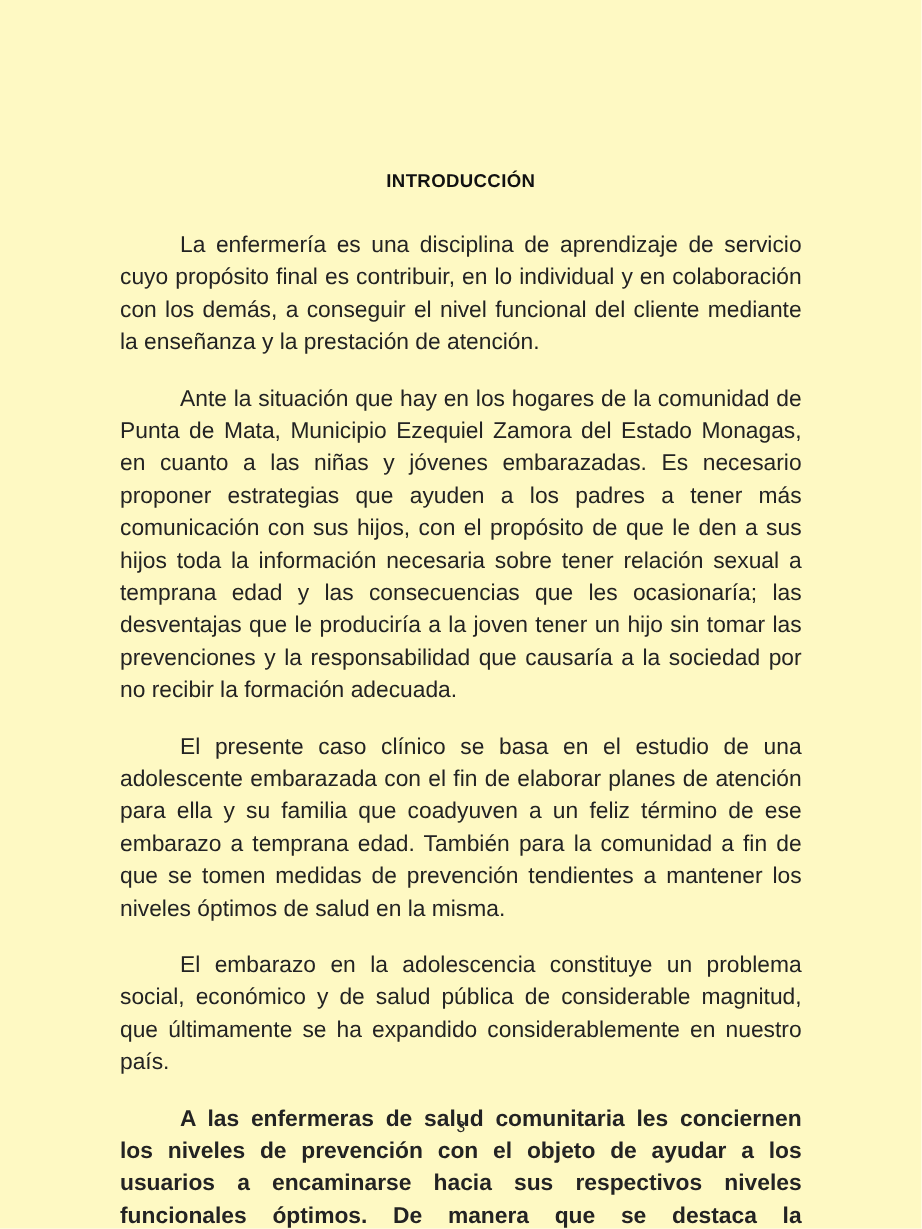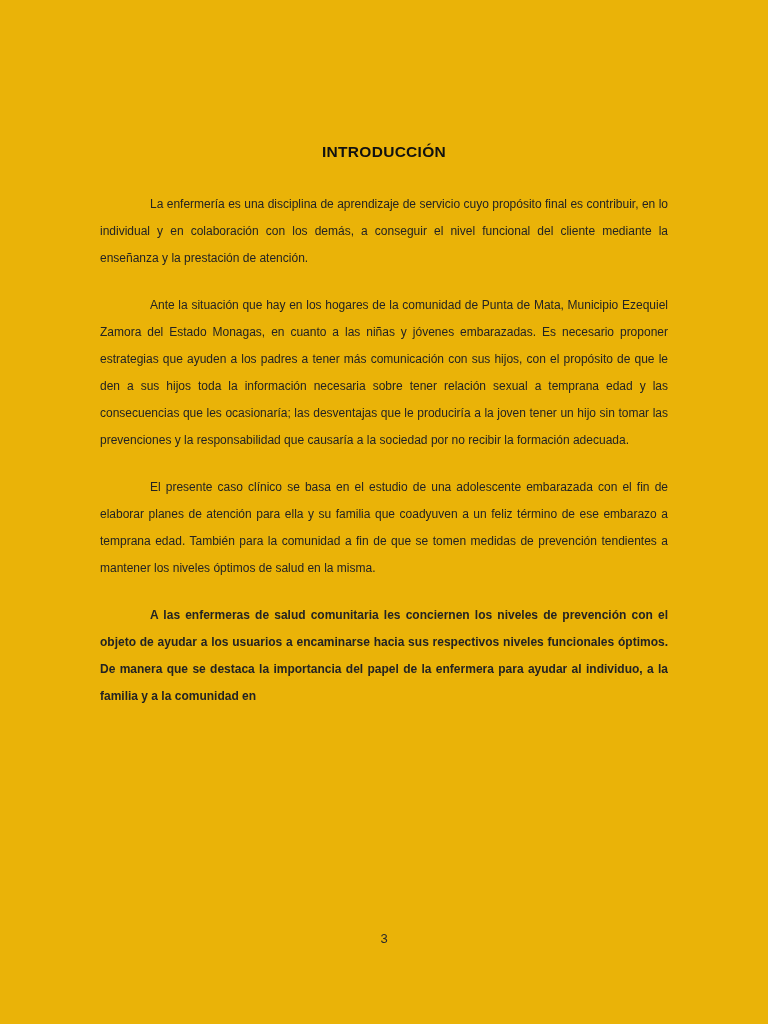--- a/index.html
+++ b/index.html
@@ -11,40 +11,40 @@
     width: 768px;
     height: 1024px;
     overflow: hidden;
     font-family: "Liberation Sans", "DejaVu Sans", sans-serif;
     color: #1a1a1a;
   }
   .page {
     position: relative;
     width: 768px;
     height: 1024px;
-    background: #eab308;
+    background: #fef9c3;
     box-sizing: border-box;
   }
   .content {
     position: absolute;
     left: 100px;
     top: 138px;
     width: 568px;
   }
   .doc-title {
     font-size: 15.5px;
     font-weight: bold;
     text-align: center;
     letter-spacing: 0.3px;
     line-height: 27px;
     margin: 0 0 26px 0;
     color: #111111;
   }
   .para {
-    font-size: 12px;
+    font-size: 19px;
     line-height: 27px;
     text-align: justify;
     text-justify: inter-word;
     text-indent: 50px;
     margin: 0 0 20px 0;
     color: #232323;
     font-stretch: condensed;
     transform-origin: left top;
   }
   
@@ -74,20 +74,21 @@
   <div class="content">
 
     <h1 class="doc-title">INTRODUCCIÓN</h1>
 
     <p class="para">La enfermería es una disciplina de aprendizaje de servicio cuyo propósito final es contribuir, en lo individual y en colaboración con los demás, a conseguir el nivel funcional del cliente mediante la enseñanza y la prestación de atención.</p>
 
     <p class="para">Ante la situación que hay en los hogares de la comunidad de Punta de Mata, Municipio Ezequiel Zamora del Estado Monagas, en cuanto a las niñas y jóvenes embarazadas. Es necesario proponer estrategias que ayuden a los padres a tener más comunicación con sus hijos, con el propósito de que le den a sus hijos toda la información necesaria sobre tener relación sexual a temprana edad y las consecuencias que les ocasionaría; las desventajas que le produciría a la joven tener un hijo sin tomar las prevenciones y la responsabilidad que causaría a la sociedad por no recibir la formación adecuada.</p>
 
     <p class="para">El presente caso clínico se basa en el estudio de una adolescente embarazada con el fin de elaborar planes de atención para ella y su familia que coadyuven a un feliz término de ese embarazo a temprana edad. También para la comunidad a fin de que se tomen medidas de prevención tendientes a mantener los niveles óptimos de salud en la misma.</p>
 
+    <p class="para">El embarazo en la adolescencia constituye un problema social, económico y de salud pública de considerable magnitud, que últimamente se ha expandido considerablemente en nuestro país.</p>
 
     <p class="para">A las enfermeras de salud comunitaria les conciernen los niveles de prevención con el objeto de ayudar a los usuarios a encaminarse hacia sus respectivos niveles funcionales óptimos. De manera que se destaca la importancia del papel de la enfermera para ayudar al individuo, a la familia y a la comunidad en</p>
 
   </div>
 
   <div class="page-number">3</div>
 
 </div>
 
 </body></html>

